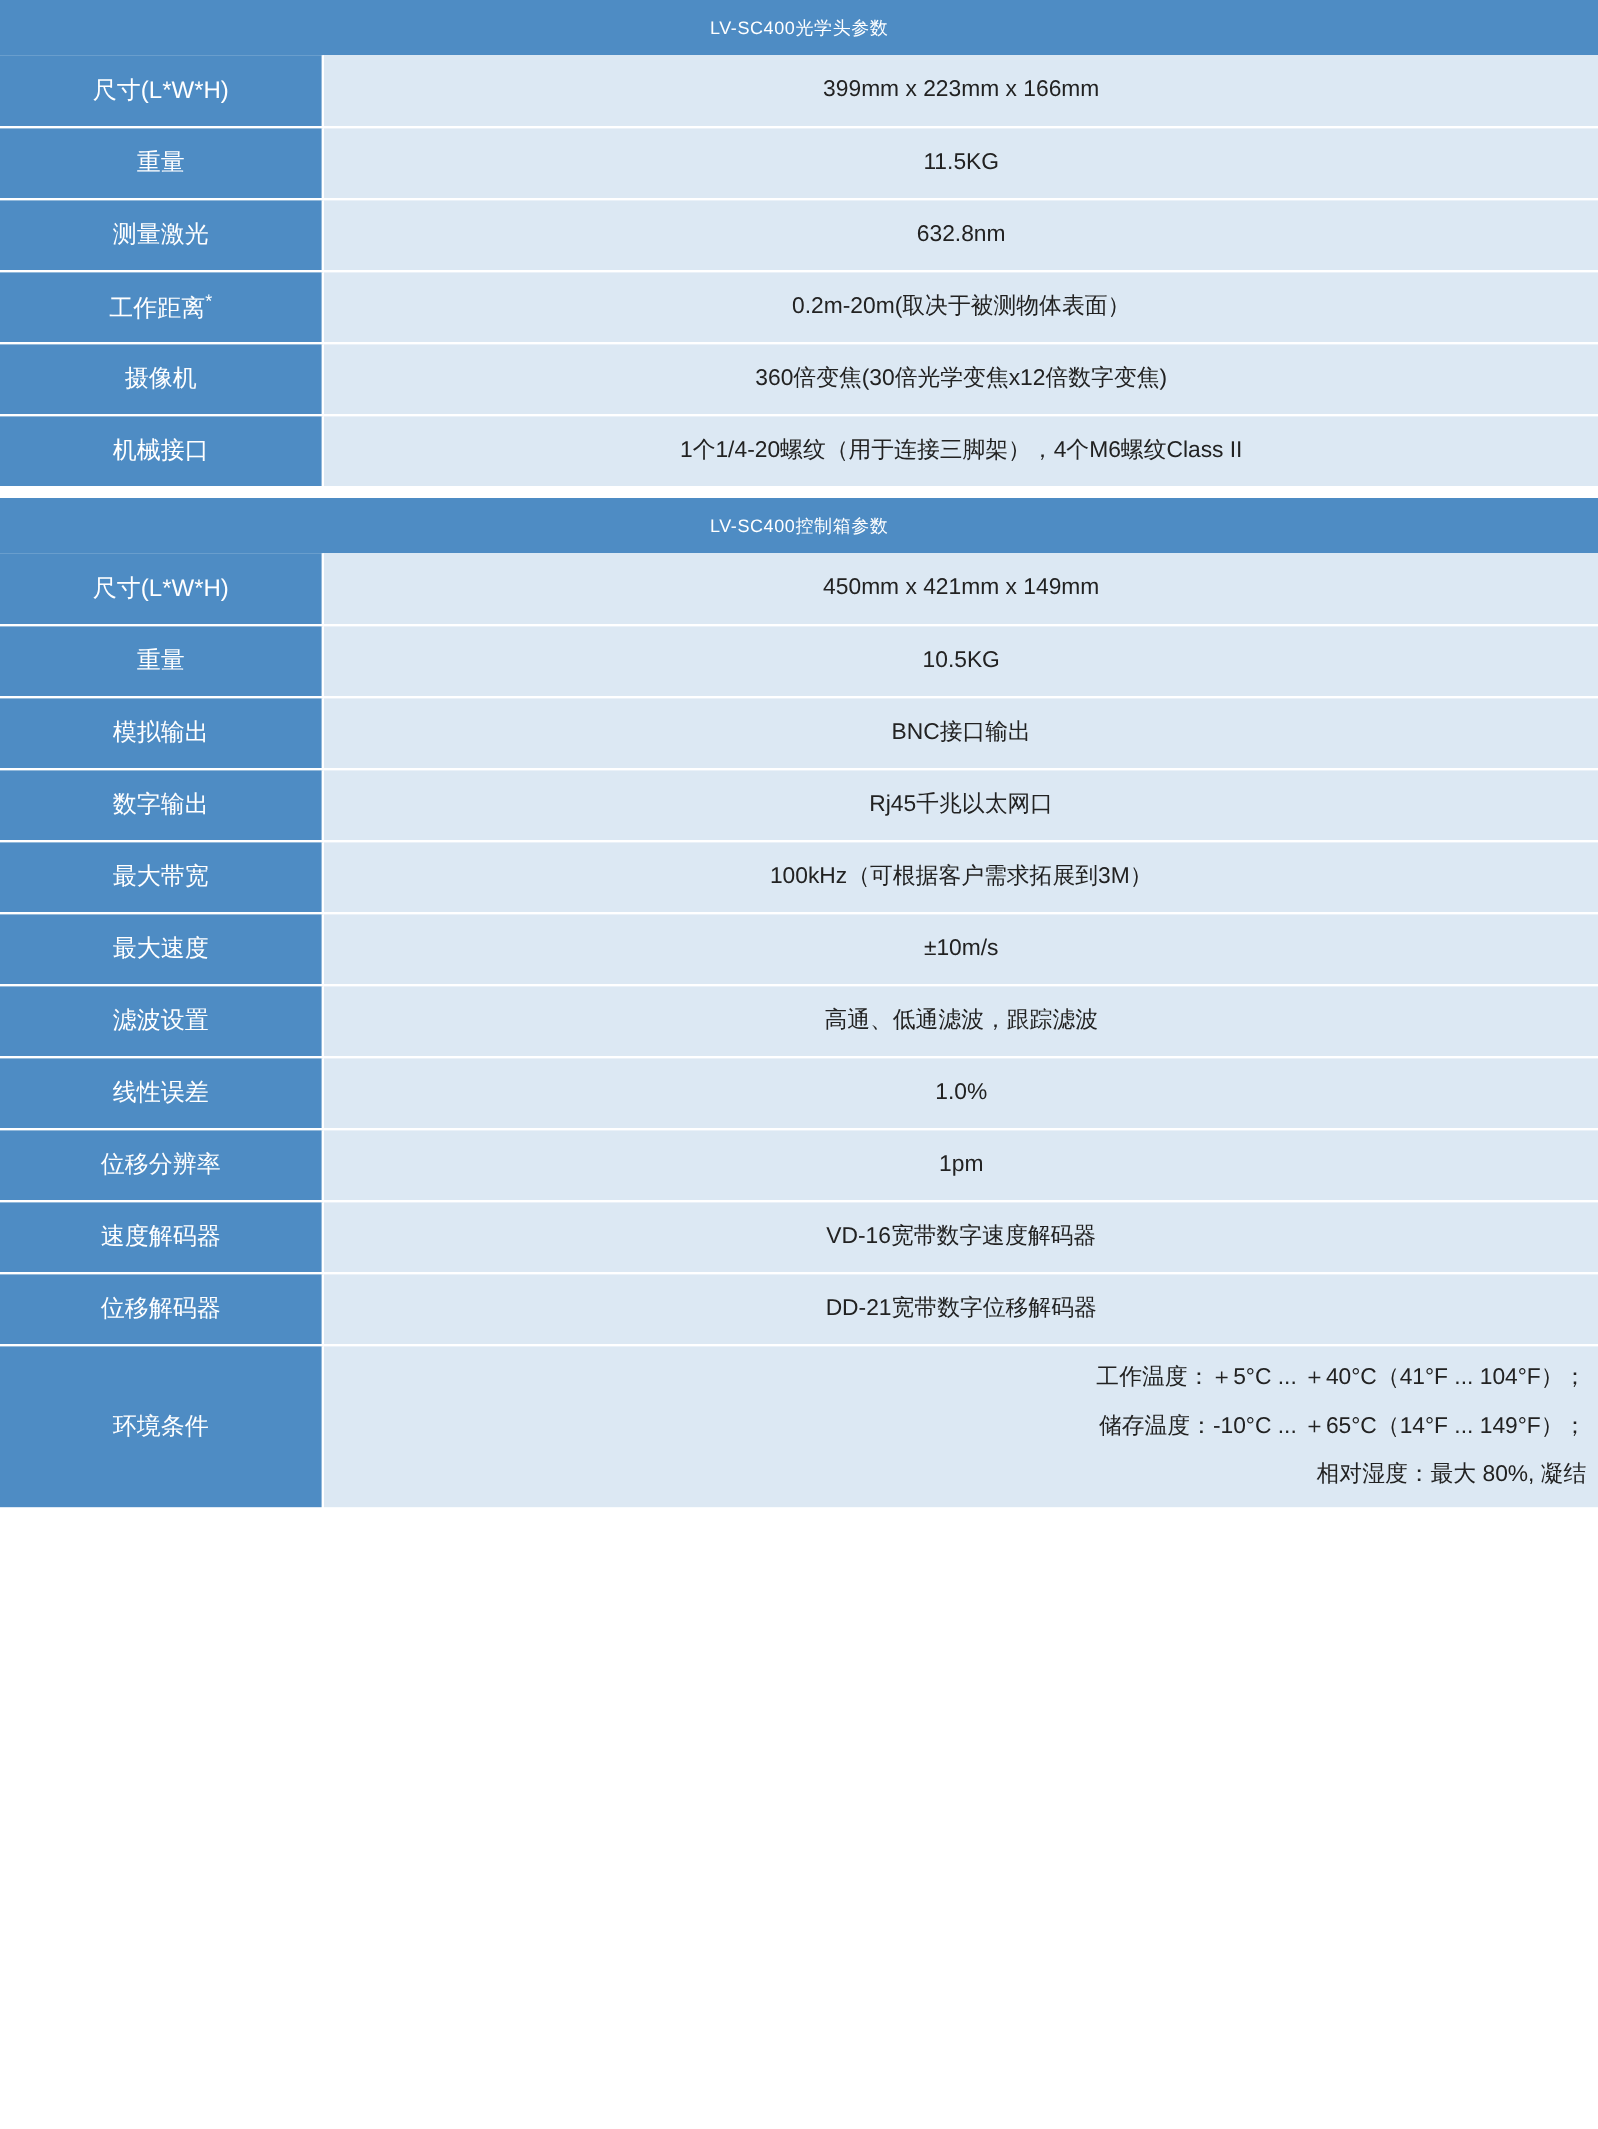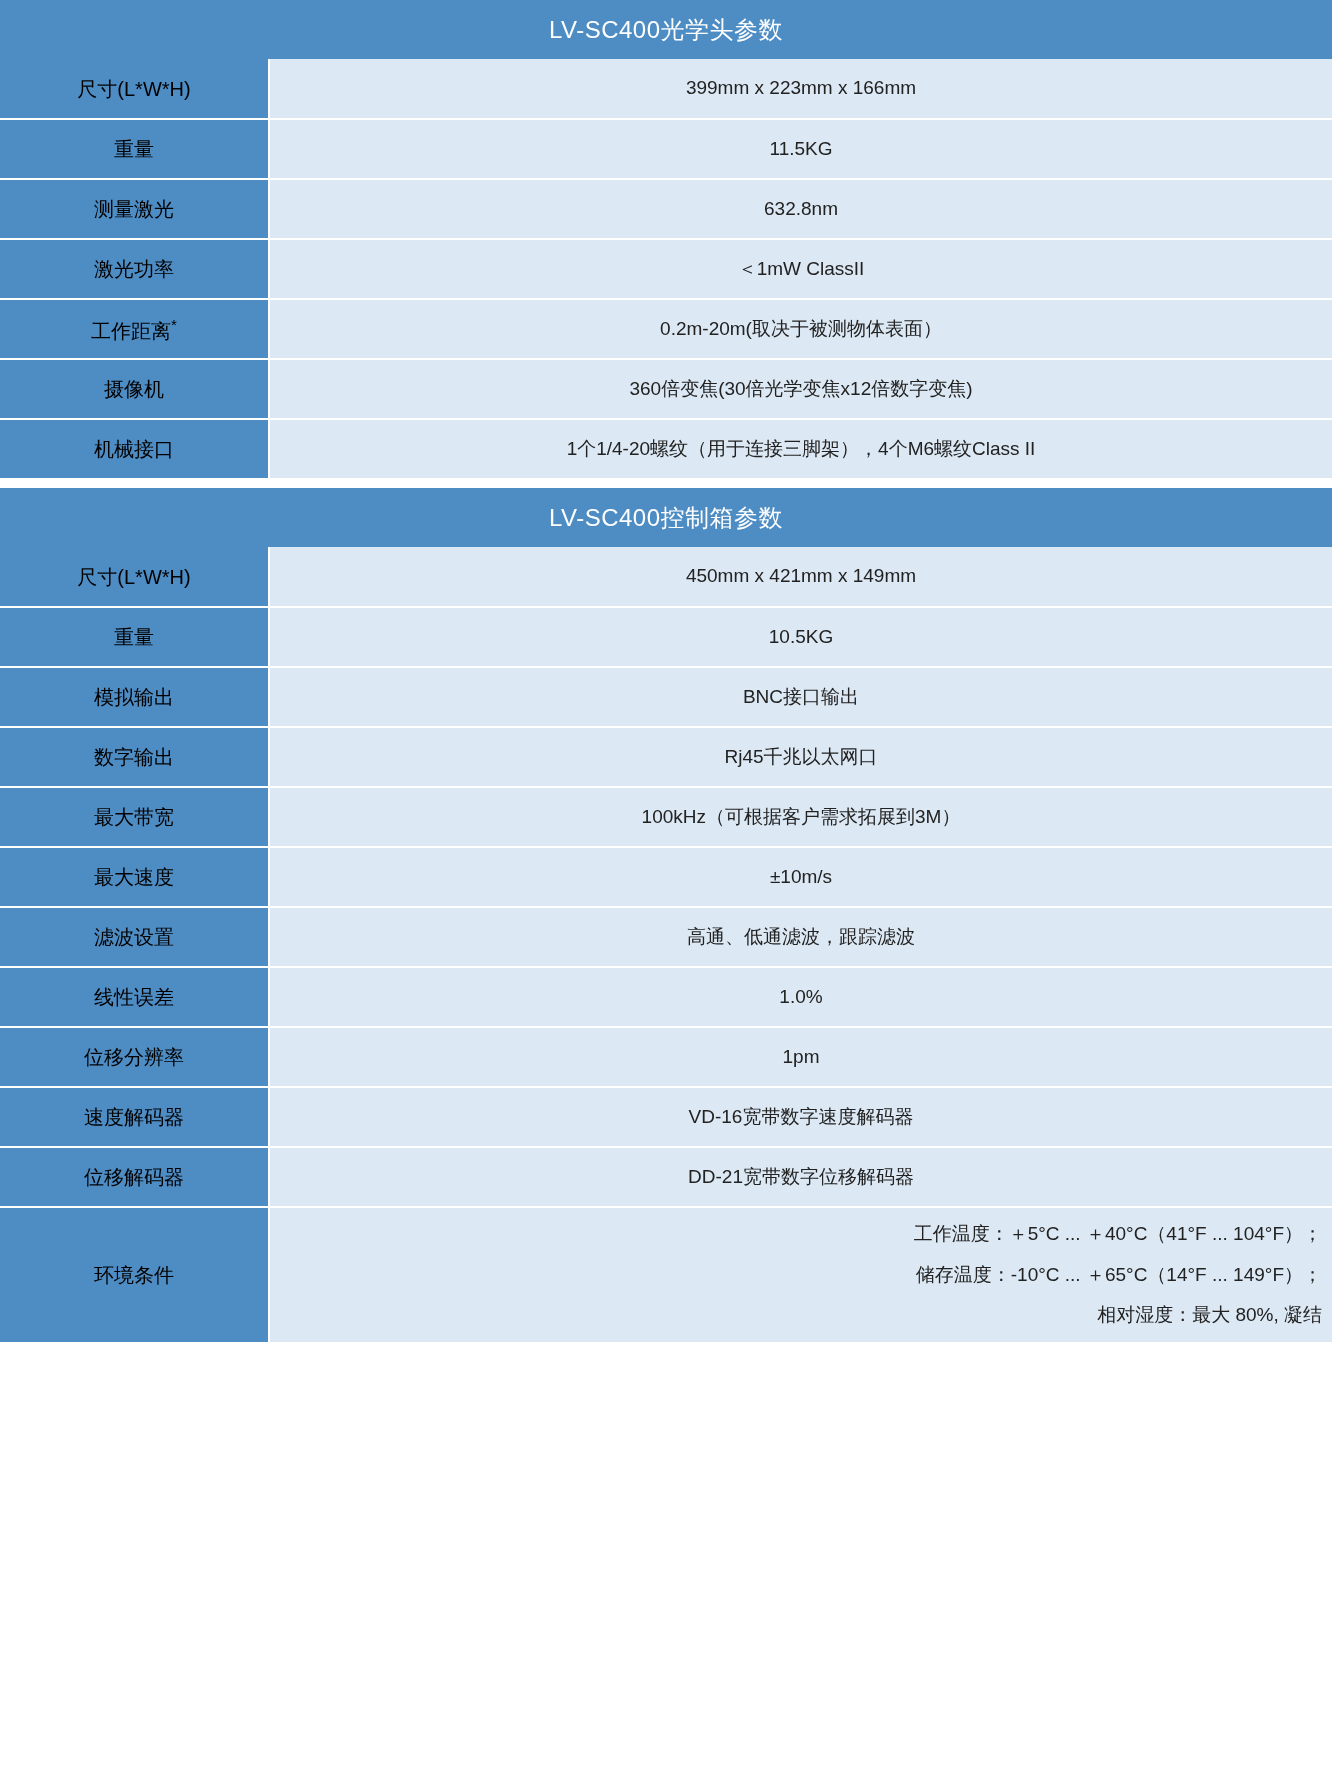--- a/index.html
+++ b/index.html
@@ -16,38 +16,38 @@
     width: 1332px;
     box-sizing: border-box;
     padding: 0 0 0 0;
   }
   .section {
     width: 100%;
   }
   .section-title {
     background: #4e8cc4;
     color: #ffffff;
-    font-size: 24px;
+    font-size: 15px;
     text-align: center;
     padding: 14px 0 13px 0;
     letter-spacing: 0.5px;
     font-weight: 400;
   }
   table.spec-table {
     width: 100%;
     border-collapse: collapse;
     table-layout: fixed;
   }
   table.spec-table tr {
     height: 60px;
   }
   td.label {
     width: 260px;
     background: #4e8cc4;
-    color: #000000;
+    color: #ffffff;
     text-align: center;
     font-size: 20px;
     font-weight: 400;
     border-bottom: 2px solid #ffffff;
     border-right: 2px solid #ffffff;
     padding: 6px 4px;
     vertical-align: middle;
     line-height: 1.4;
   }
   td.value {
@@ -92,24 +92,20 @@
           <td class="label">尺寸(L*W*H)</td>
           <td class="value">399mm x 223mm x 166mm</td>
         </tr>
         <tr>
           <td class="label">重量</td>
           <td class="value">11.5KG</td>
         </tr>
         <tr>
           <td class="label">测量激光</td>
           <td class="value">632.8nm</td>
-        </tr>
-        <tr>
-          <td class="label">激光功率</td>
-          <td class="value">＜1mW  ClassII</td>
         </tr>
         <tr>
           <td class="label"><span>工作距离</span><span class="sup">*</span></td>
           <td class="value">0.2m-20m(取决于被测物体表面）</td>
         </tr>
         <tr>
           <td class="label">摄像机</td>
           <td class="value">360倍变焦(30倍光学变焦x12倍数字变焦)</td>
         </tr>
         <tr>

